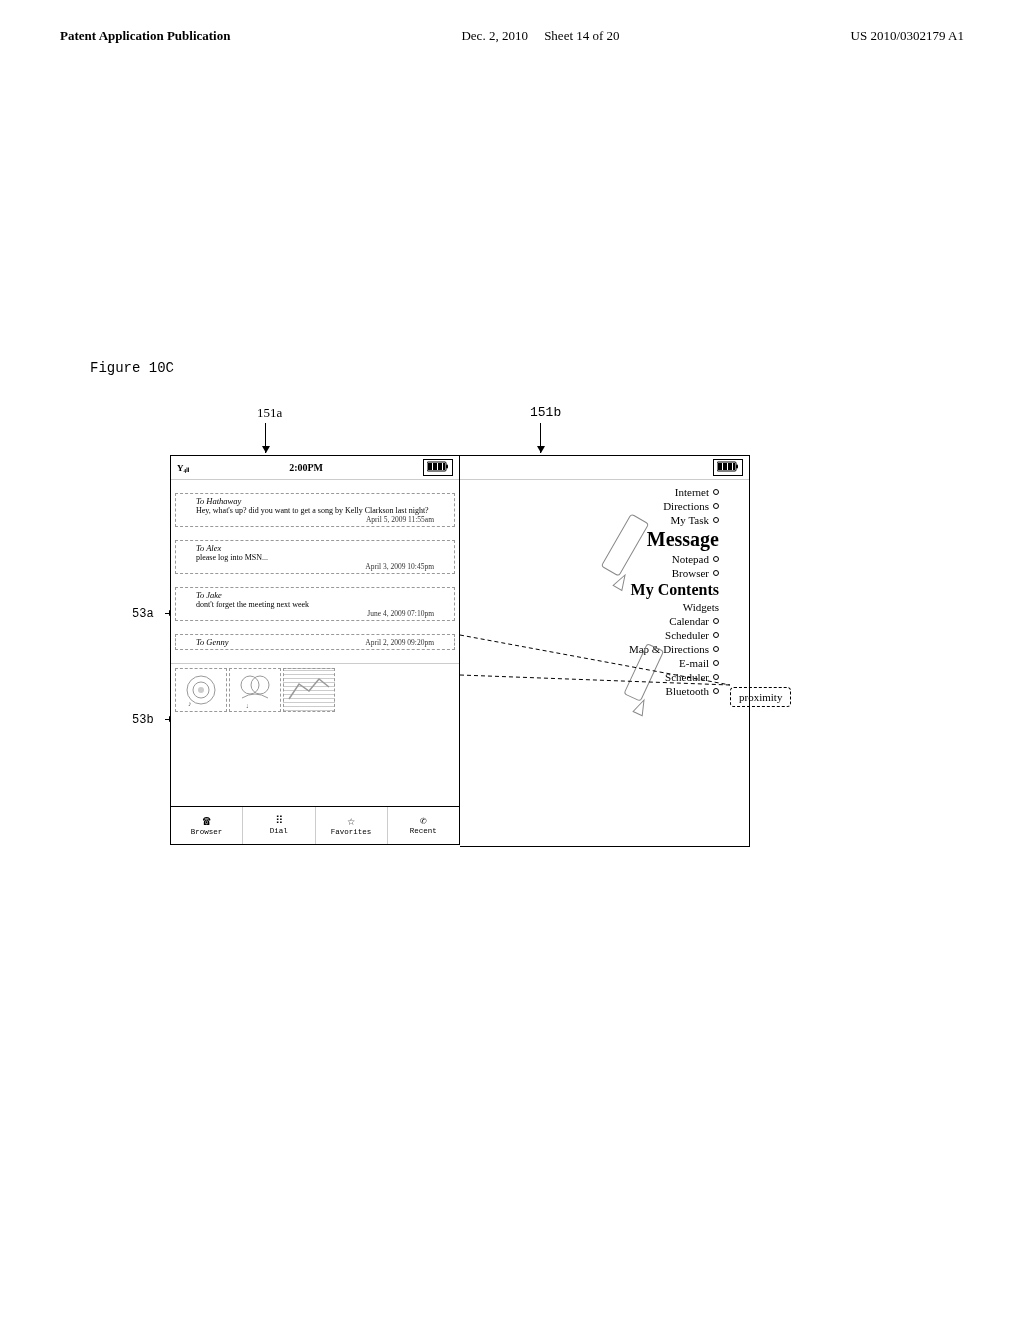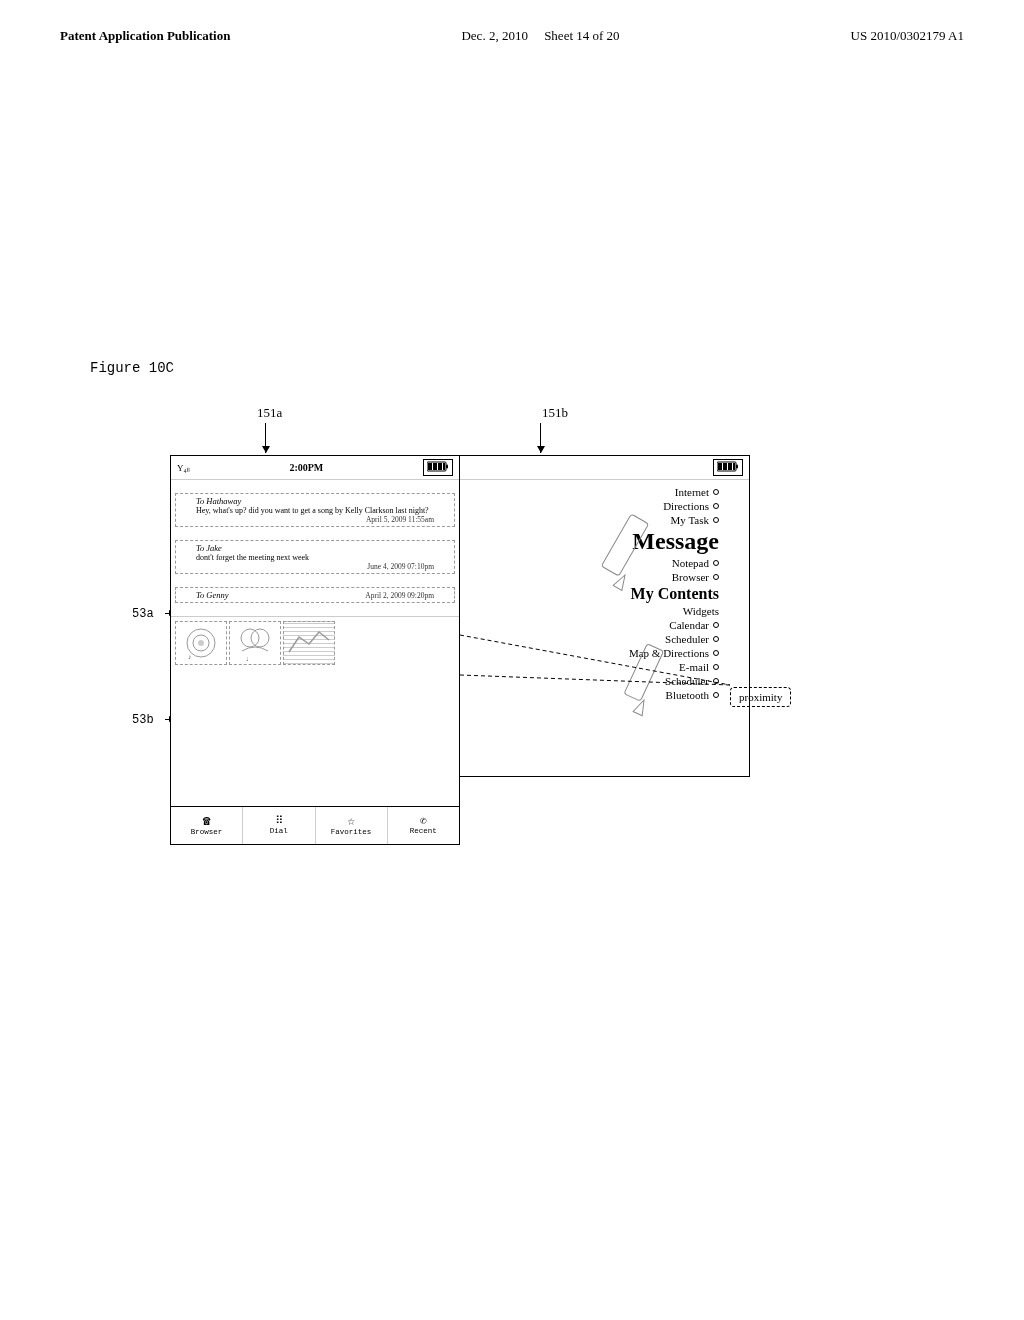--- a/index.html
+++ b/index.html
@@ -53,23 +53,23 @@
       position: absolute;
       top: 0px;
       left: 155px;
       font-size: 13px;
       font-family: 'Times New Roman', Times, serif;
       margin-left: 12px;
     }
     .label-151b {
       position: absolute;
       top: 0px;
-      left: 452px;
-      font-size: 13px;
-      font-family: Liberation Serif, serif;
+      left: 440px;
+      font-size: 13px;
+      font-family: Liberation Mono, monospace;
     }
 
     
     .arrow-151a {
       position: absolute;
       top: 18px;
       left: 175px;
       width: 1px;
       height: 30px;
       border-left: 1px solid #000;
@@ -125,20 +125,21 @@
     .status-bar {
       display: flex;
       justify-content: space-between;
       align-items: center;
       padding: 3px 6px;
       border-bottom: 1px solid #ccc;
       font-size: 10px;
     }
     .signal-bars {
       font-size: 9px;
+      font-weight: bold;
     }
     .time-display {
       font-size: 10px;
       font-weight: bold;
     }
     .battery-icon {
       font-size: 9px;
       border: 1px solid #000;
       padding: 1px 3px;
       position: relative;
@@ -272,21 +273,21 @@
       right: 0;
       top: -3px;
       border-top: 3px solid transparent;
       border-bottom: 3px solid transparent;
       border-left: 6px solid #000;
     }
 
     
     .screen-right {
       width: 290px;
-      height: 322px;
+      height: 392px;
       border: 1.5px solid #000;
       border-left: none;
       position: relative;
       background: #fff;
       display: flex;
       flex-direction: column;
     }
 
     .status-bar-right {
       display: flex;
@@ -307,21 +308,21 @@
     }
 
     .app-item {
       font-size: 11px;
       font-family: 'Times New Roman', Times, serif;
       display: flex;
       align-items: center;
       gap: 4px;
     }
     .app-item.large {
-      font-size: 24px;
+      font-size: 20px;
       font-weight: bold;
     }
     .app-item.medium {
       font-size: 16px;
       font-weight: bold;
     }
     .app-dot {
       width: 6px;
       height: 6px;
       border: 1px solid #000;
@@ -393,20 +394,25 @@
       </div>
 
       <div class="messages-area">
 
         <div class="message-item">
           <div class="message-recipient">To Hathaway</div>
           <div class="message-body">Hey, what's up? did you want to get a song by Kelly Clarkson last night?</div>
           <div class="message-date">April 5, 2009 11:55am</div>
         </div>
 
+        <div class="message-item">
+          <div class="message-recipient">To Alex</div>
+          <div class="message-body">please log into MSN...</div>
+          <div class="message-date">April 3, 2009 10:45pm</div>
+        </div>
 
         <div class="message-item">
           <div class="message-recipient">To Jake</div>
           <div class="message-body">dont't forget the meeting next week</div>
           <div class="message-date">June 4, 2009 07:10pm</div>
         </div>
 
         <div class="message-item" style="display:flex; justify-content:space-between; align-items:center;">
           <div class="message-recipient">To Genny</div>
           <div class="message-date">April 2, 2009 09:20pm</div>

